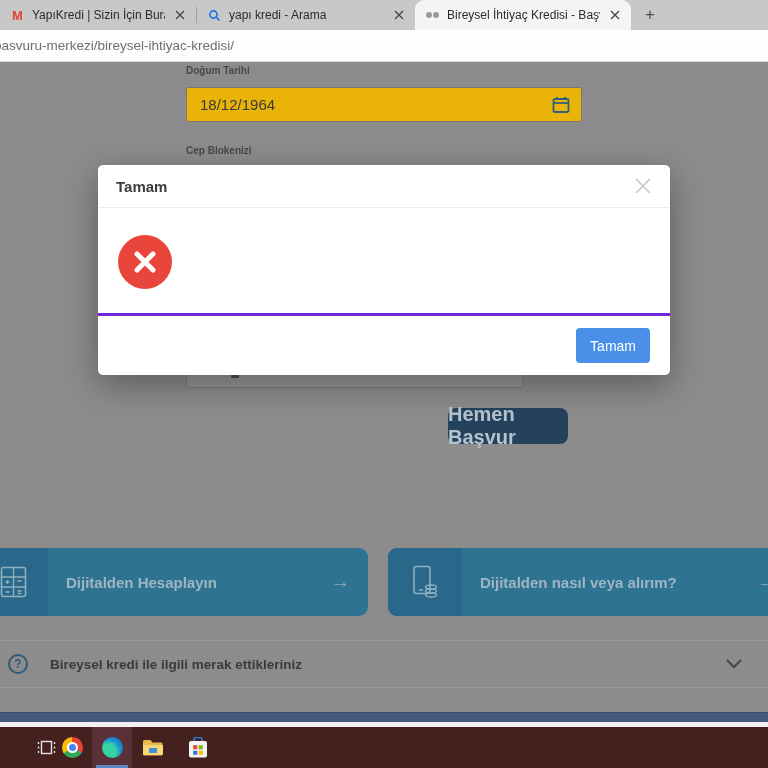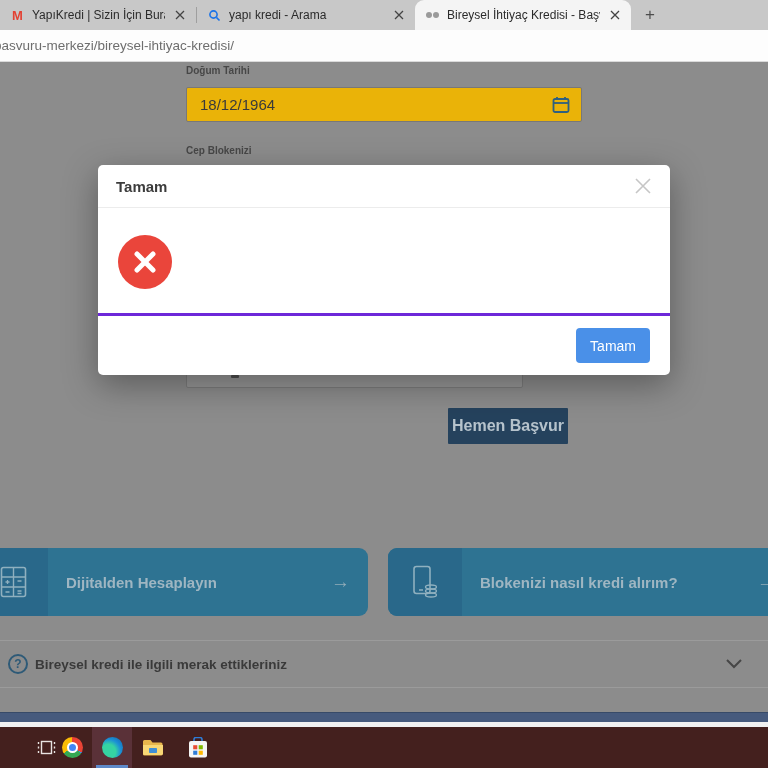--- a/index.html
+++ b/index.html
@@ -27,35 +27,35 @@
   .urlbar .url { display:block; margin-left:-6px; font-size:13.5px; color:#6e6e6e; line-height:31px; white-space:nowrap; }
 
   
   .page { position:absolute; left:0; top:62px; width:768px; height:650px; background:#8c8c8c; overflow:hidden; }
   .flabel { position:absolute; left:186px; font-size:10px; font-weight:bold; color:#474747; }
   .finput { position:absolute; left:186px; width:396px; height:35px; background:#eab308; border:1px solid #787878; border-radius:2px; }
   .finput .val { font-size:15px; color:#3a3a3a; line-height:33px; padding-left:13px; }
   .cal-icon { position:absolute; right:11px; top:8px; }
   .partial-input { position:absolute; left:186px; top:293px; width:337px; height:33px; background:#979797; border:1px solid #7d7d7d; border-radius:2px; }
   .partial-input .tick { position:absolute; left:44px; top:19px; width:8px; height:3px; background:#4f4f4f; border-radius:1px; }
-  .submit-btn { position:absolute; left:448px; top:346px; width:120px; height:36px; background:#25425d; border-radius:1px; color:#b6c3cc; font-size:16px; font-weight:bold; display:flex; align-items:center; justify-content:center; }
+  .submit-btn { position:absolute; left:448px; top:346px; width:120px; height:36px; background:#25425d; border-radius:8px; color:#b6c3cc; font-size:20px; font-weight:bold; display:flex; align-items:center; justify-content:center; }
 
   
   .card { position:absolute; top:486px; height:68px; background:#2e7392; border-radius:9px; display:flex; align-items:center; overflow:hidden; }
   .card .iconzone { flex:none; width:74px; height:68px; background:#29688a; display:flex; align-items:center; justify-content:center; }
   .card1 { left:-26px; width:394px; }
   .card2 { left:388px; width:406px; border-radius:9px 0 0 9px; }
   .card .clabel { padding-left:18px; font-size:15px; font-weight:bold; color:#9fb6c2; flex:1; }
   .card .arrow { margin-right:18px; font-size:19px; color:#93adb9; }
   .card1 .iconzone { padding-left:26px; justify-content:flex-start; }
 
   
   .faq { position:absolute; left:0; top:578px; width:768px; height:48px; border-top:1px solid #9b9b9b; border-bottom:1px solid #9b9b9b; display:flex; align-items:center; }
   .q-circle { margin-left:8px; width:20px; height:20px; border:2px solid #2e5a77; border-radius:50%; color:#2e5a77; font-size:12px; font-weight:bold; display:flex; align-items:center; justify-content:center; }
-  .faq .flabel2 { margin-left:7px; font-size:13.5px; font-weight:bold; color:#3a3a3a; }
+  .faq .flabel2 { margin-left:22px; font-size:13.5px; font-weight:bold; color:#3a3a3a; }
   .faq .chev { margin-left:auto; margin-right:26px; display:flex; }
 
   
   .footer-strip { position:absolute; left:0; top:712px; width:768px; height:10px; background:#465a7d; border-top:1px solid #374a68; }
   .white-strip { position:absolute; left:0; top:722px; width:768px; height:5px; background:#f1f1f1; }
   .taskbar { position:absolute; left:0; top:727px; width:768px; height:41px; background:#44201e; }
   .tb-item { position:absolute; top:0; height:41px; display:flex; align-items:center; justify-content:center; }
   .tb-taskview { left:32px; width:28px; }
   .tb-chrome { left:58px; width:28px; }
   .tb-edge { left:92px; width:40px; background:#5a3138; }
@@ -164,21 +164,21 @@
     <div class="card card2">
       <div class="iconzone">
         <svg width="28" height="34" viewBox="0 0 28 34">
             <rect x="3" y="1.5" width="16" height="27" rx="2.5" fill="none" stroke="#8fb0bf" stroke-width="1.6"></rect>
             <path d="M8 25 H12" stroke="#8fb0bf" stroke-width="1.4"></path>
             <ellipse cx="20" cy="22" rx="5.5" ry="2" fill="none" stroke="#8fb0bf" stroke-width="1.3"></ellipse>
             <ellipse cx="20" cy="26" rx="5.5" ry="2" fill="none" stroke="#8fb0bf" stroke-width="1.3"></ellipse>
             <ellipse cx="20" cy="30" rx="5.5" ry="2" fill="none" stroke="#8fb0bf" stroke-width="1.3"></ellipse>
           </svg>
       </div>
-      <div class="clabel">Blokenizi nasıl kredi alırım?</div>
+      <div class="clabel">Dijitalden nasıl veya alırım?</div>
       <div class="arrow">→</div>
     </div>
 
     <div class="faq">
       <div class="q-circle">?</div>
       <div class="flabel2">Bireysel kredi ile ilgili merak ettikleriniz</div>
       <div class="chev">
         <svg width="16" height="10" viewBox="0 0 16 10">
             <path d="M1 1 L8 8 L15 1" fill="none" stroke="#464646" stroke-width="2"></path>
           </svg>

